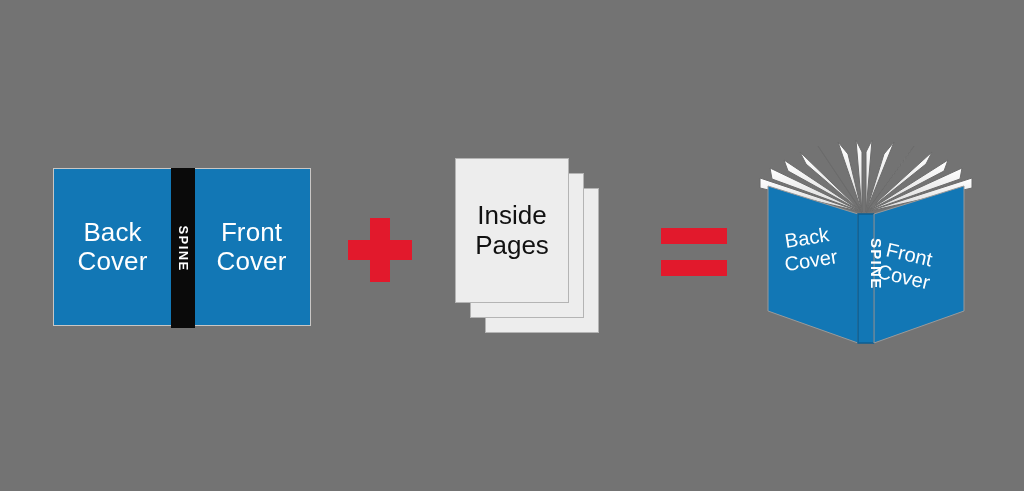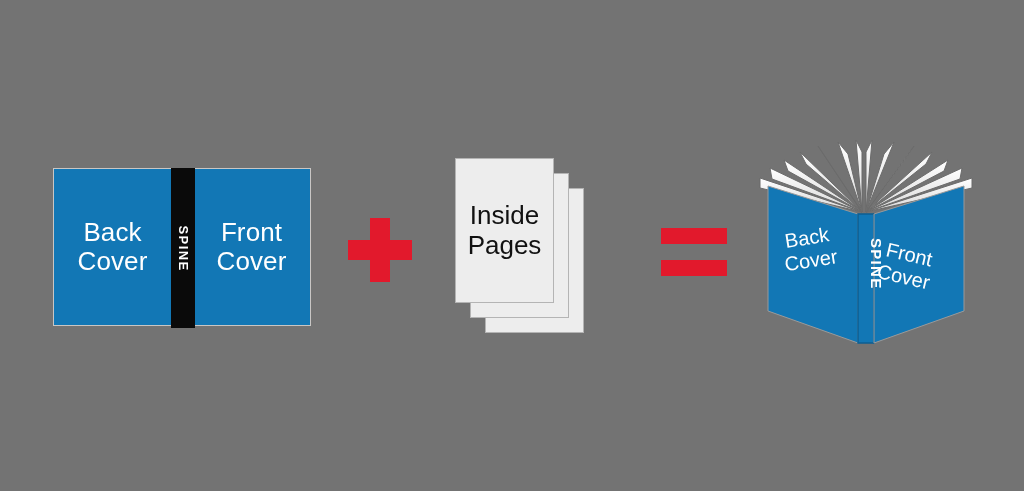--- a/index.html
+++ b/index.html
@@ -98,21 +98,21 @@
   
   .pages-stack {
     position: absolute;
     left: 455px;
     top: 158px;
     width: 175px;
     height: 190px;
   }
   .page-sheet {
     position: absolute;
-    width: 99px;
+    width: 114px;
     height: 145px;
     background: #ededed;
     border: 1px solid #b4b4b4;
     box-sizing: border-box;
   }
   .page-sheet-3 { left: 30px; top: 30px; }
   .page-sheet-2 { left: 15px; top: 15px; }
   .page-sheet-1 {
     left: 0; top: 0;
     display: flex;

